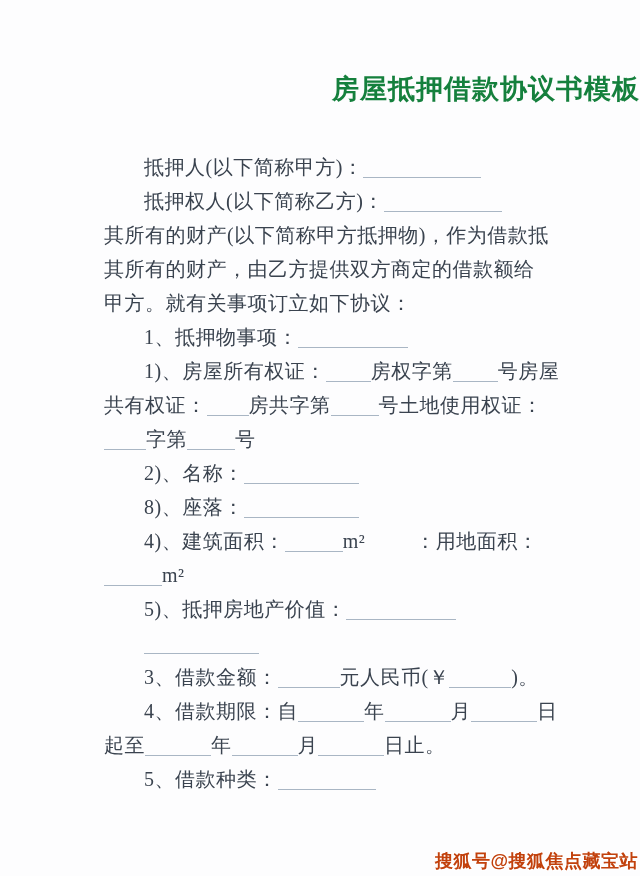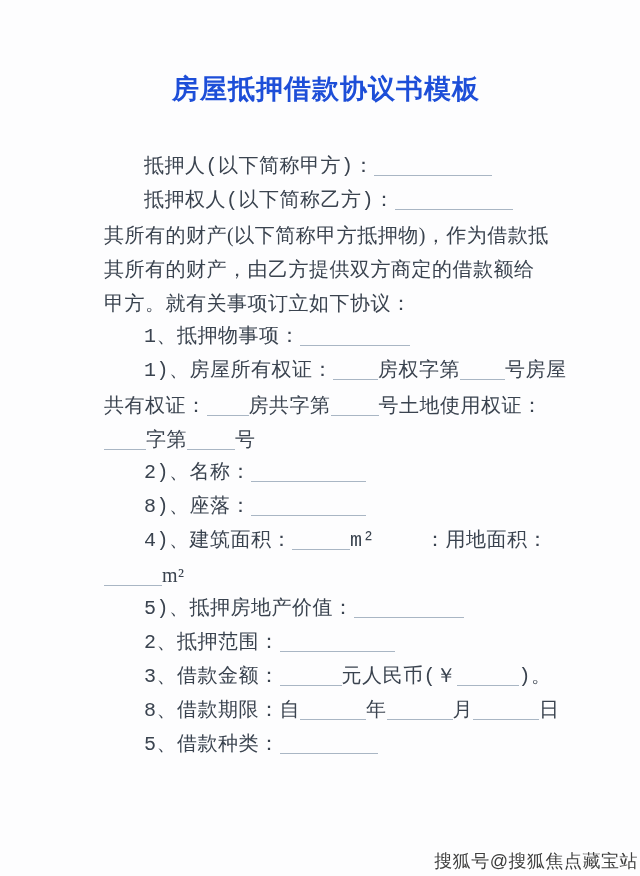--- a/index.html
+++ b/index.html
@@ -7,55 +7,55 @@
     width:640px;height:876px;
     background:#ffffff;
     font-family:"Liberation Serif","DejaVu Serif",serif;
     position:relative;overflow:hidden;
   }
   .page{
     position:absolute;inset:0;background:#fdfdfe;
   }
   .doc-title{
     margin:72px 0 0 12px;
-    text-align:center;
+    text-align:right;
     font-family:"Liberation Sans","DejaVu Sans",sans-serif;
     font-weight:bold;
     font-size:27px;
     line-height:34px;
-    color:#1d4ed8;
+    color:#15803d;
     letter-spacing:1px;
   }
   .content{
     position:absolute;
     left:104px;top:150px;width:462px;
     font-size:20px;
     line-height:34px;
     color:#3a434f;
     letter-spacing:0.5px;
   }
   .line{white-space:nowrap;}
-  .indent{padding-left:40px;font-family:Liberation Mono, monospace;}
+  .indent{padding-left:40px;}
   .blank{
     display:inline-block;
     border-bottom:1px solid #a9b6c4;
     height:18px;
     margin-bottom:-4px;
   }
   .b118{width:118px}.b115{width:115px}.b110{width:110px}.b98{width:98px}
   .b66{width:66px}.b62{width:62px}.b58{width:58px}
   .b48{width:48px}.b45{width:45px}.b42{width:42px}
   .gap50{display:inline-block;width:50px}
   .watermark{
     position:absolute;
     right:2px;bottom:3px;
     font-family:"Liberation Sans","DejaVu Sans",sans-serif;
-    font-weight:normal;
+    font-weight:bold;
     font-size:18px;
-    color:#404040;
+    color:#c2410c;
     text-shadow:-1px -1px 0 #fff,1px -1px 0 #fff,-1px 1px 0 #fff,1px 1px 0 #fff,0 0 2px #fff;
     letter-spacing:0.5px;
   }
 </style>
 </head>
 <body>
 
 <div class="page">
 
   <h1 class="doc-title">房屋抵押借款协议书模板</h1>
@@ -81,26 +81,27 @@
     <div class="line indent"><span>2)、名称：</span><span class="blank b115"></span></div>
 
     <div class="line indent"><span>8)、座落：</span><span class="blank b115"></span></div>
 
     <div class="line indent"><span>4)、建筑面积：</span><span class="blank b58"></span><span>m²</span><span class="gap50"></span><span>：</span><span>用地面积：</span></div>
 
     <div class="line"><span class="blank b58"></span><span>m²</span></div>
 
     <div class="line indent"><span>5)、抵押房地产价值：</span><span class="blank b110"></span></div>
 
-    <div class="line indent"><span>2、抵押范围：</span><span class="blank b115"></span></div>
+    <div class="line indent"><span class="blank b115"></span></div>
 
     <div class="line indent"><span>3、借款金额：</span><span class="blank b62"></span><span>元人民币(￥</span><span class="blank b62"></span><span>)。</span></div>
 
-    <div class="line indent"><span>8、借款期限：自</span><span class="blank b66"></span><span>年</span><span class="blank b66"></span><span>月</span><span class="blank b66"></span><span>日</span></div>
+    <div class="line indent"><span>4、借款期限：自</span><span class="blank b66"></span><span>年</span><span class="blank b66"></span><span>月</span><span class="blank b66"></span><span>日</span></div>
 
+    <div class="line"><span>起至</span><span class="blank b66"></span><span>年</span><span class="blank b66"></span><span>月</span><span class="blank b66"></span><span>日止。</span></div>
 
     <div class="line indent"><span>5、借款种类：</span><span class="blank b98"></span></div>
 
   </div>
 
   <div class="watermark">搜狐号@搜狐焦点藏宝站</div>
 
 </div>
 
 </body></html>

